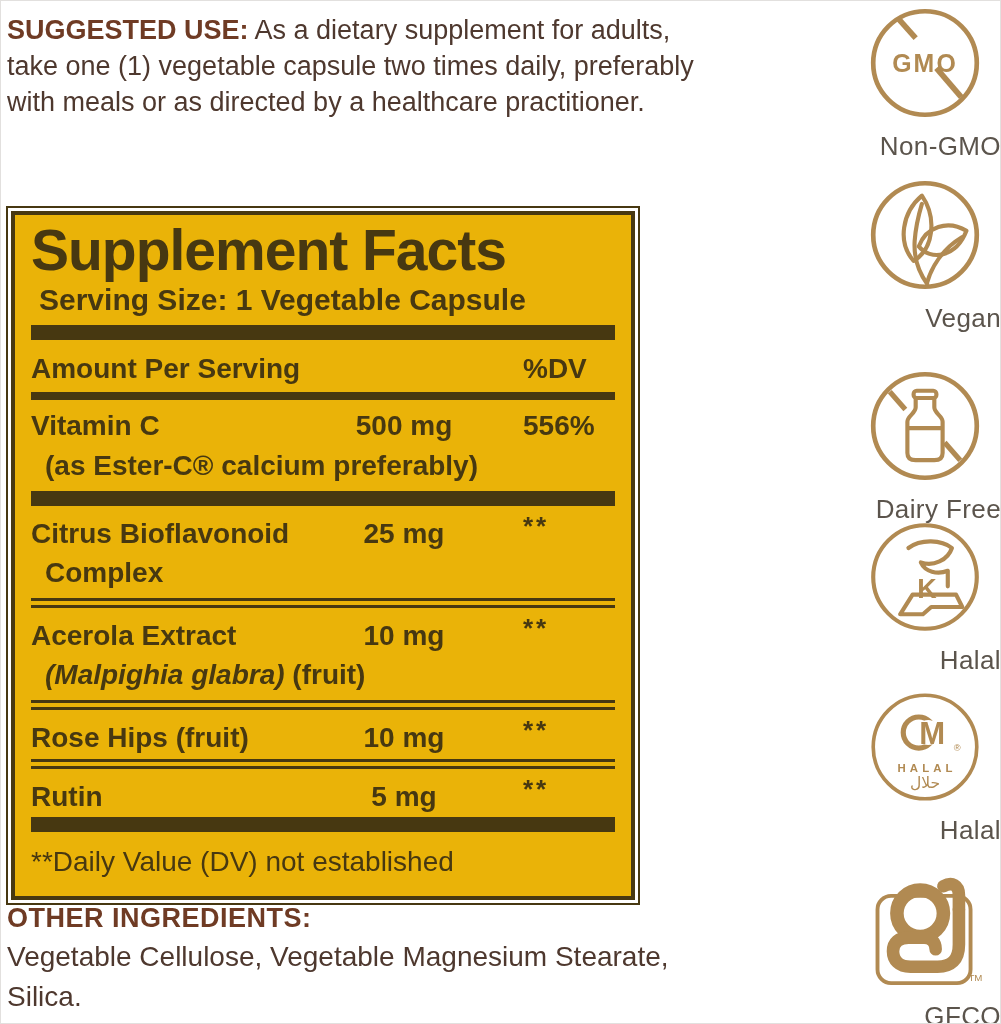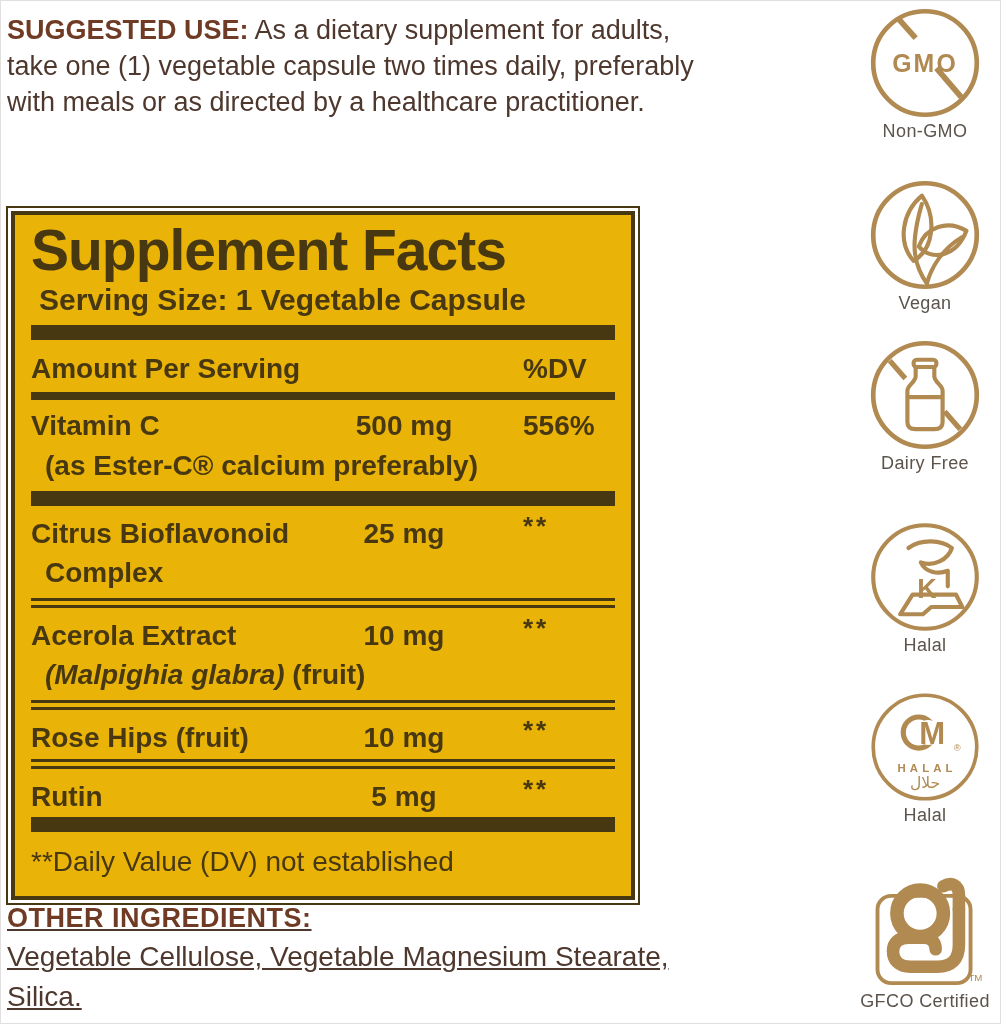--- a/index.html
+++ b/index.html
@@ -31,28 +31,28 @@
   .fname{flex:1;}
   .famt{width:150px;text-align:center;margin-right:44px;}
   .fdv{width:92px;text-align:left;}
   .fdv.star{position:relative;top:-6px;letter-spacing:3px;font-size:26px;}
   .fsub{font-size:28px;font-weight:bold;line-height:1.2;padding:4px 0 6px 14px;}
   .fsub .ital{font-style:italic;}
   .footnote{font-size:28px;font-weight:normal;padding:12px 0 8px;}
   
   .other{
     position:absolute;left:6px;top:898px;width:700px;
-    font-size:28px;line-height:1.42;color:#4e382e;text-decoration:underline;
+    font-size:28px;line-height:1.42;color:#4e382e;
   }
   .other .oi-head{font-size:27px;font-weight:bold;color:#6f3b24;letter-spacing:.5px;}
   
   .badge{position:absolute;left:848px;width:152px;text-align:center;}
   .badge svg{display:block;margin:0 auto;}
-  .badge-label{font-size:18px;color:#5b544c;margin-top:0;letter-spacing:.4px;}
-  .b-nongmo{top:4px;}  .b-vegan{top:176px;} .b-dairy{top:336px;}
+  .badge-label{font-size:26px;color:#5b544c;margin-top:10px;letter-spacing:.4px;text-align:right;}
+  .b-nongmo{top:4px;}  .b-vegan{top:176px;} .b-dairy{top:367px;}
   .b-kosher{top:518px;} .b-halal{top:688px;} .b-gfco{top:858px;}
   .gold-text{fill:#b18a52;font-family:"Liberation Sans",sans-serif;}
 </style>
 </head>
 <body>
 
 <div class="suggested">
   <b>SUGGESTED USE:</b><span> As a dietary supplement for adults, take one (1) vegetable capsule two times daily, preferably with meals or as directed by a healthcare practitioner.</span>
 </div>
 

